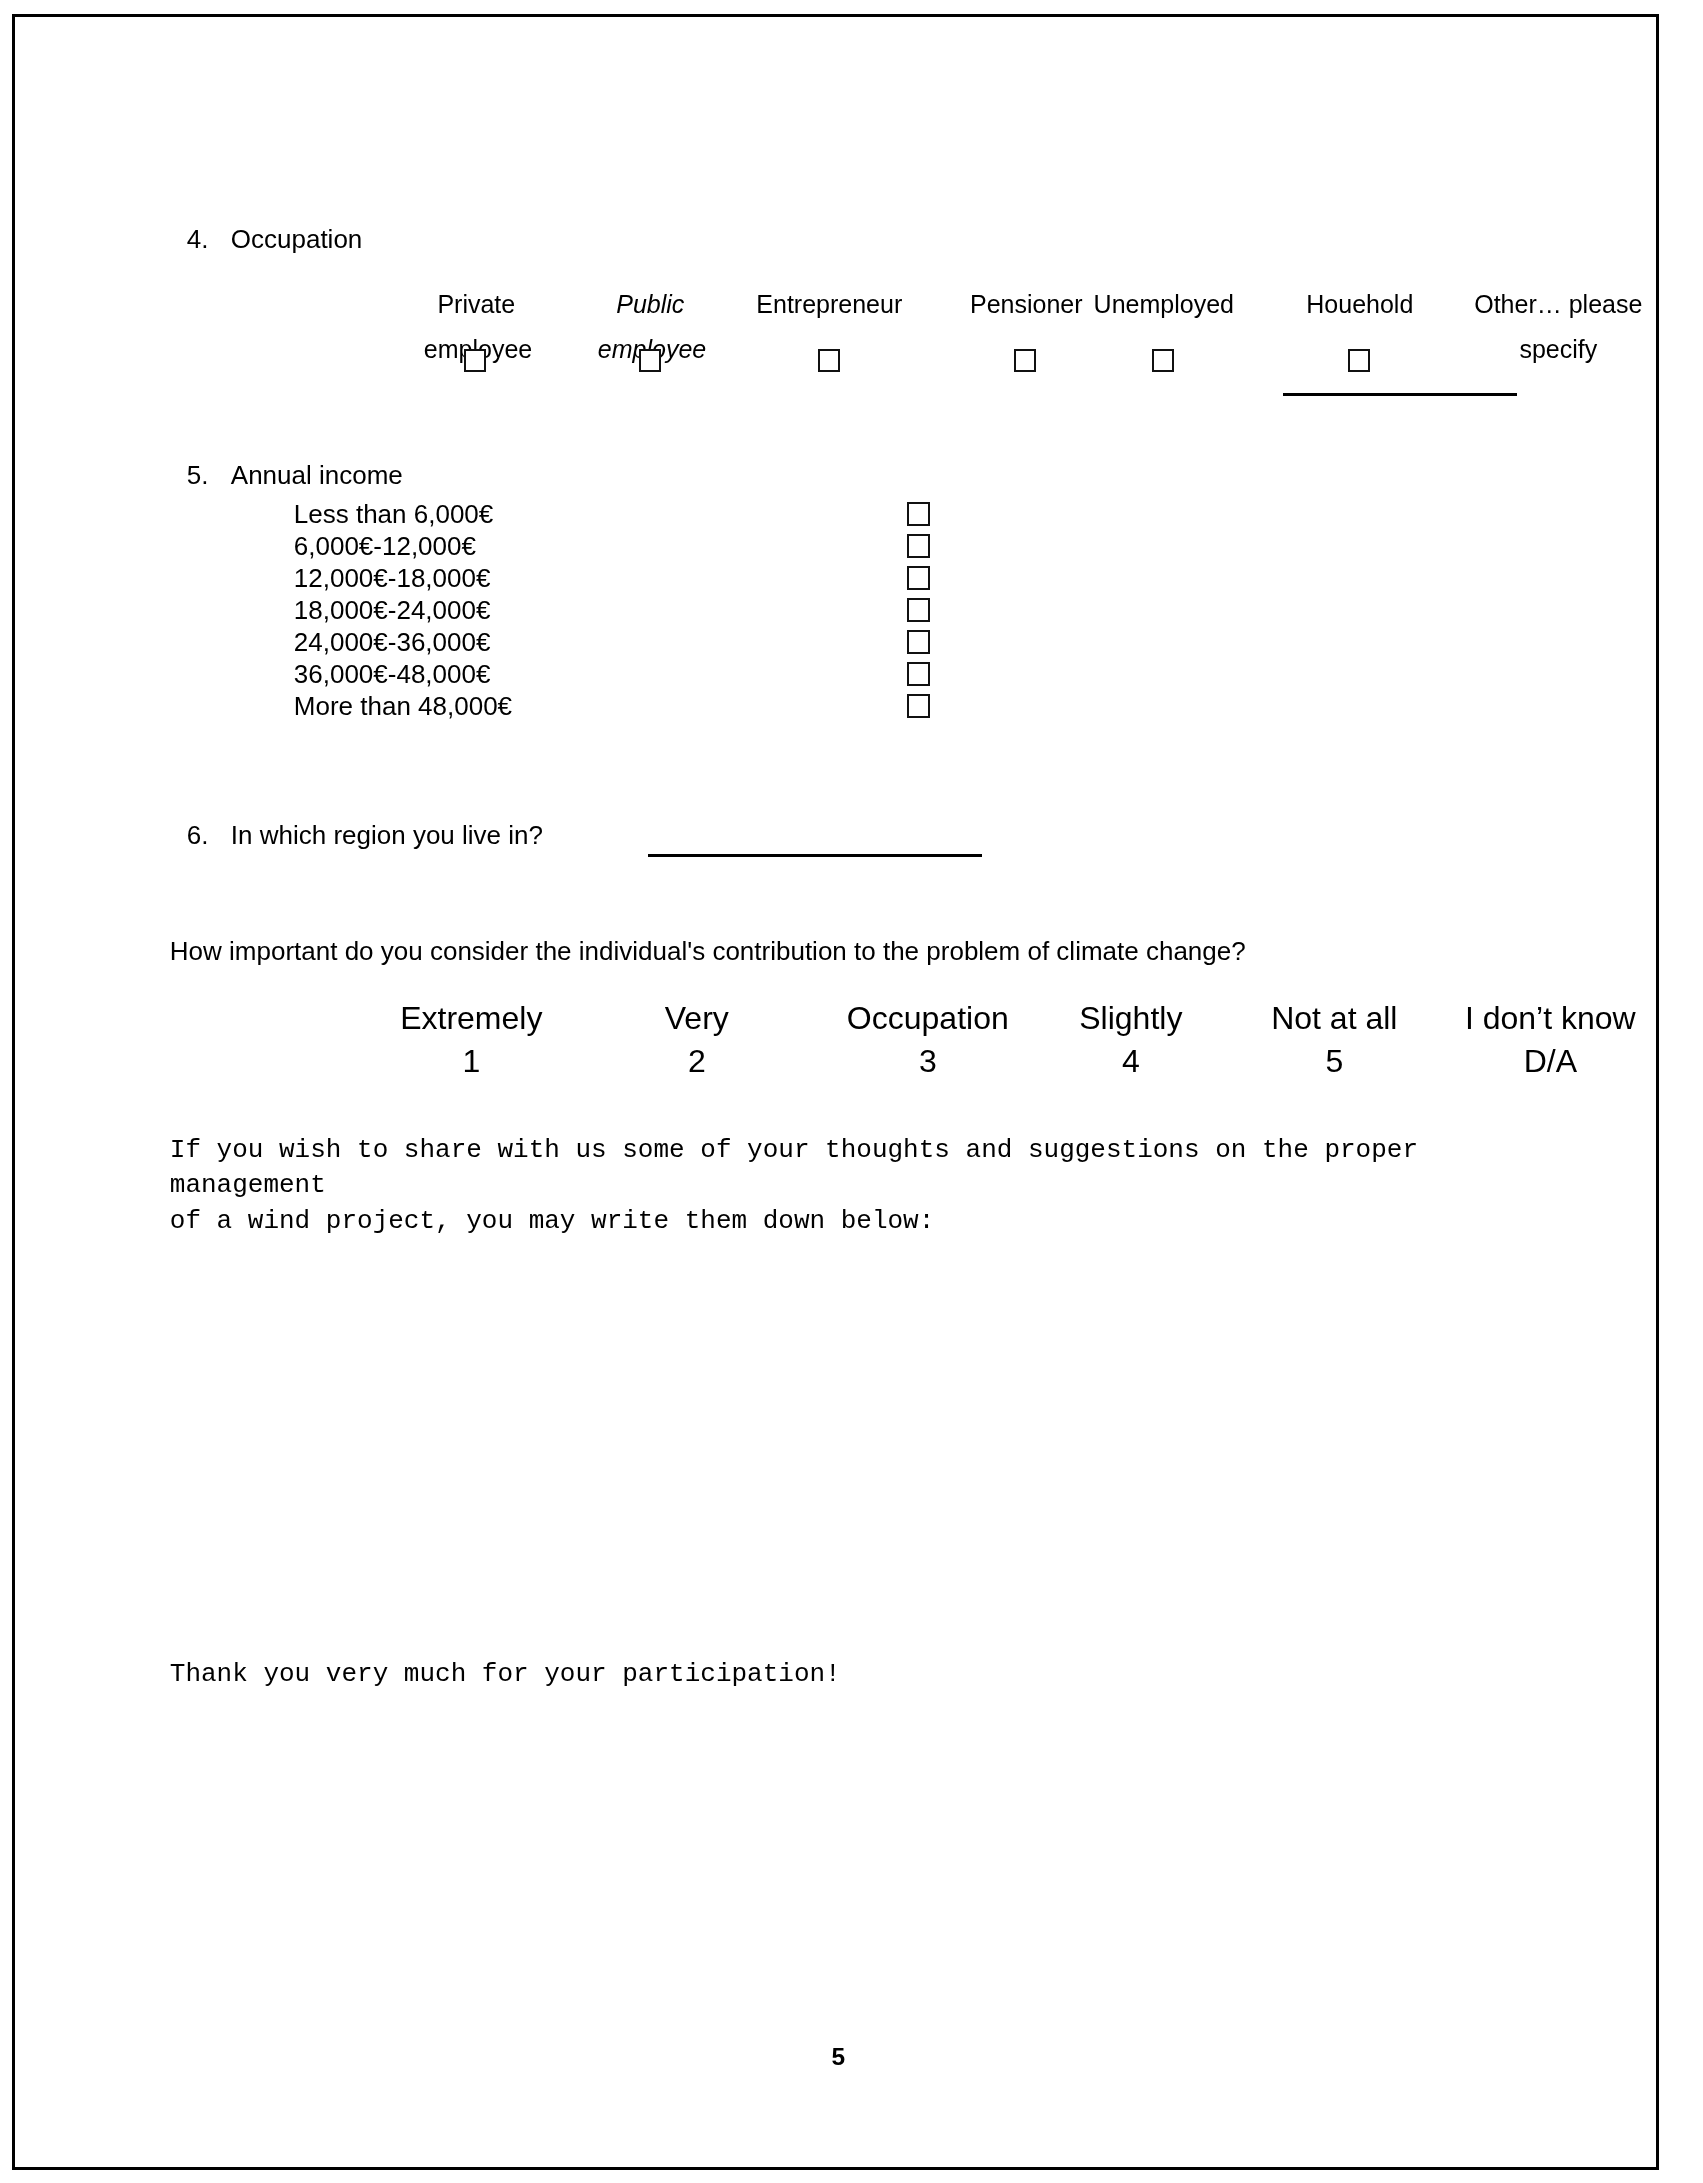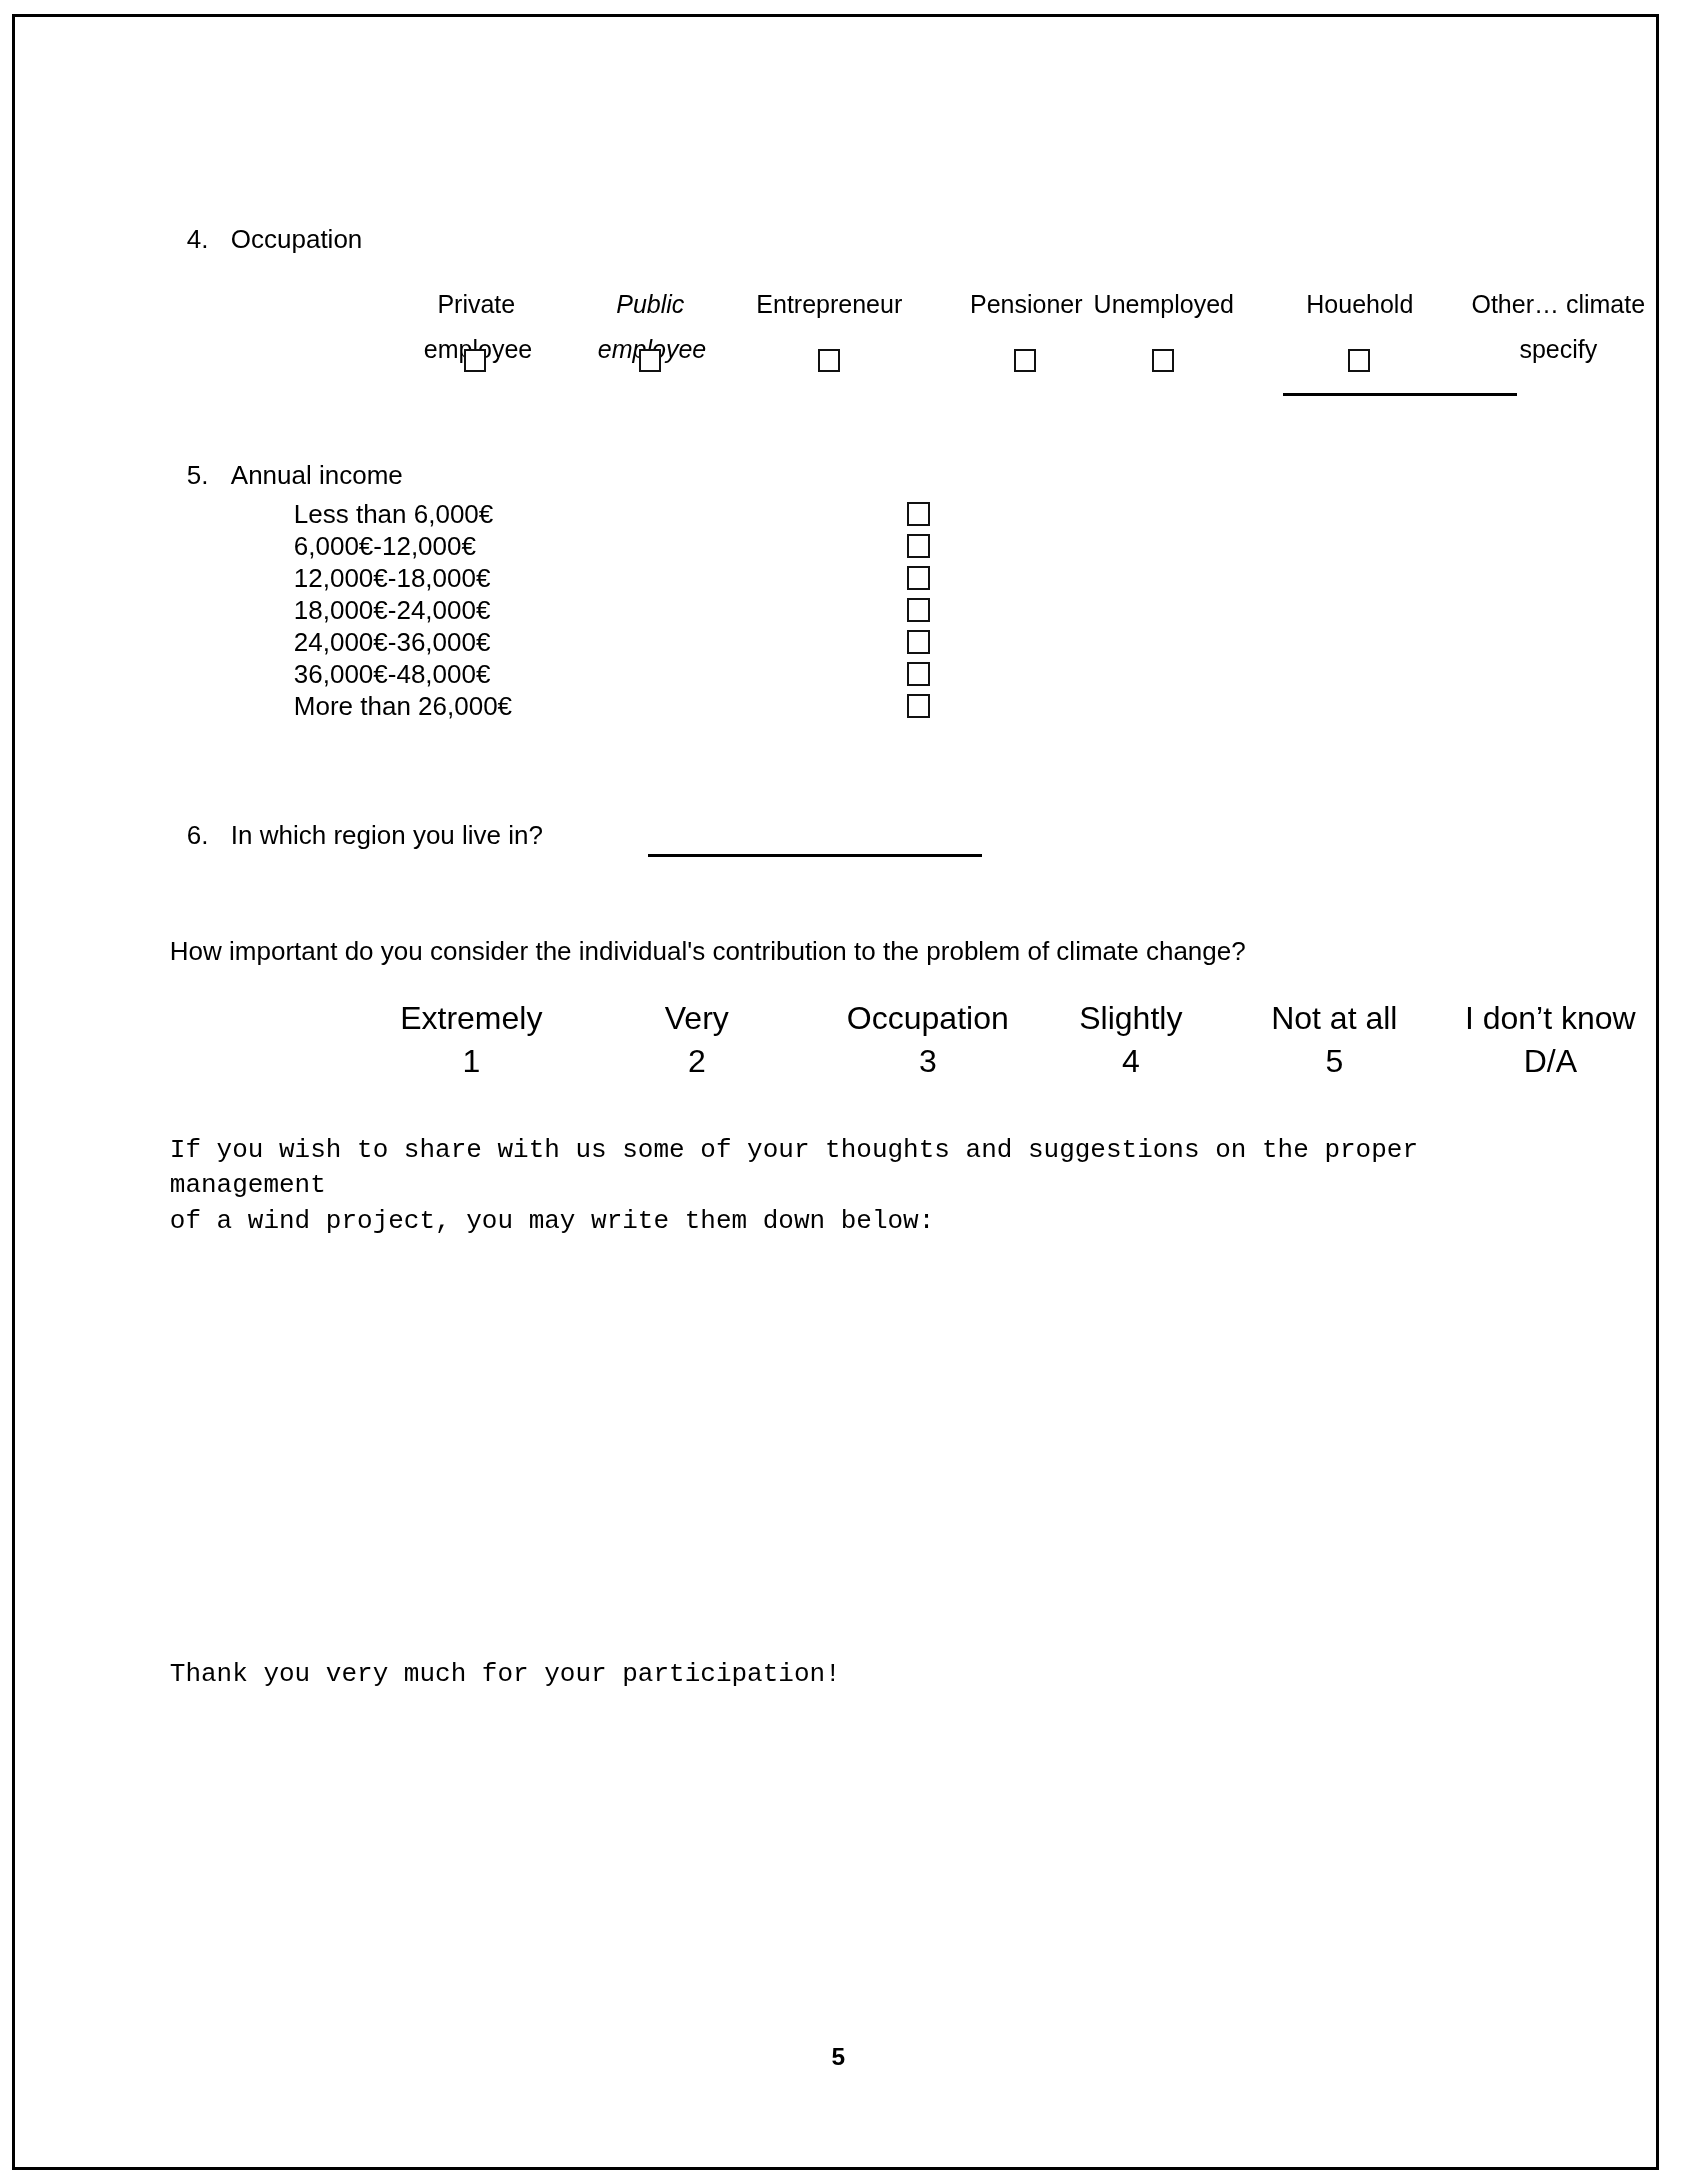--- a/index.html
+++ b/index.html
@@ -216,21 +216,21 @@
       </div>
 
       <div class="occ-col" style="left:1089px; width:162px;">
         <span class="occ-label-line">Houehold</span>
       </div>
       <div class="occ-box-wrap" style="left:1170px;">
         <span class="checkbox"></span>
       </div>
 
       <div class="occ-col" style="left:1253px; width:231px;">
-        <span class="occ-label-line">Other… climate</span>
+        <span class="occ-label-line">Other… please</span>
         <span class="occ-label-line">specify</span>
       </div>
     </div>
 
     <div class="blank-line" style="left:1268px; top:376px; width:234px;"></div>
 
     <div class="numbered" style="left:172px; top:441px;">
       <span class="num-marker">5.</span>
       <span class="num-label">Annual income</span>
     </div>
@@ -254,21 +254,21 @@
       </div>
       <div class="income-row">
         <span class="income-label">24,000€-36,000€</span>
         <span class="income-box"></span>
       </div>
       <div class="income-row">
         <span class="income-label">36,000€-48,000€</span>
         <span class="income-box"></span>
       </div>
       <div class="income-row">
-        <span class="income-label">More than 26,000€</span>
+        <span class="income-label">More than 48,000€</span>
         <span class="income-box"></span>
       </div>
     </div>
 
     <div class="numbered" style="left:172px; top:801px;">
       <span class="num-marker">6.</span>
       <span class="num-label">In which region you live in?</span>
     </div>
     <div class="blank-line" style="left:633px; top:837px; width:334px;"></div>
 

